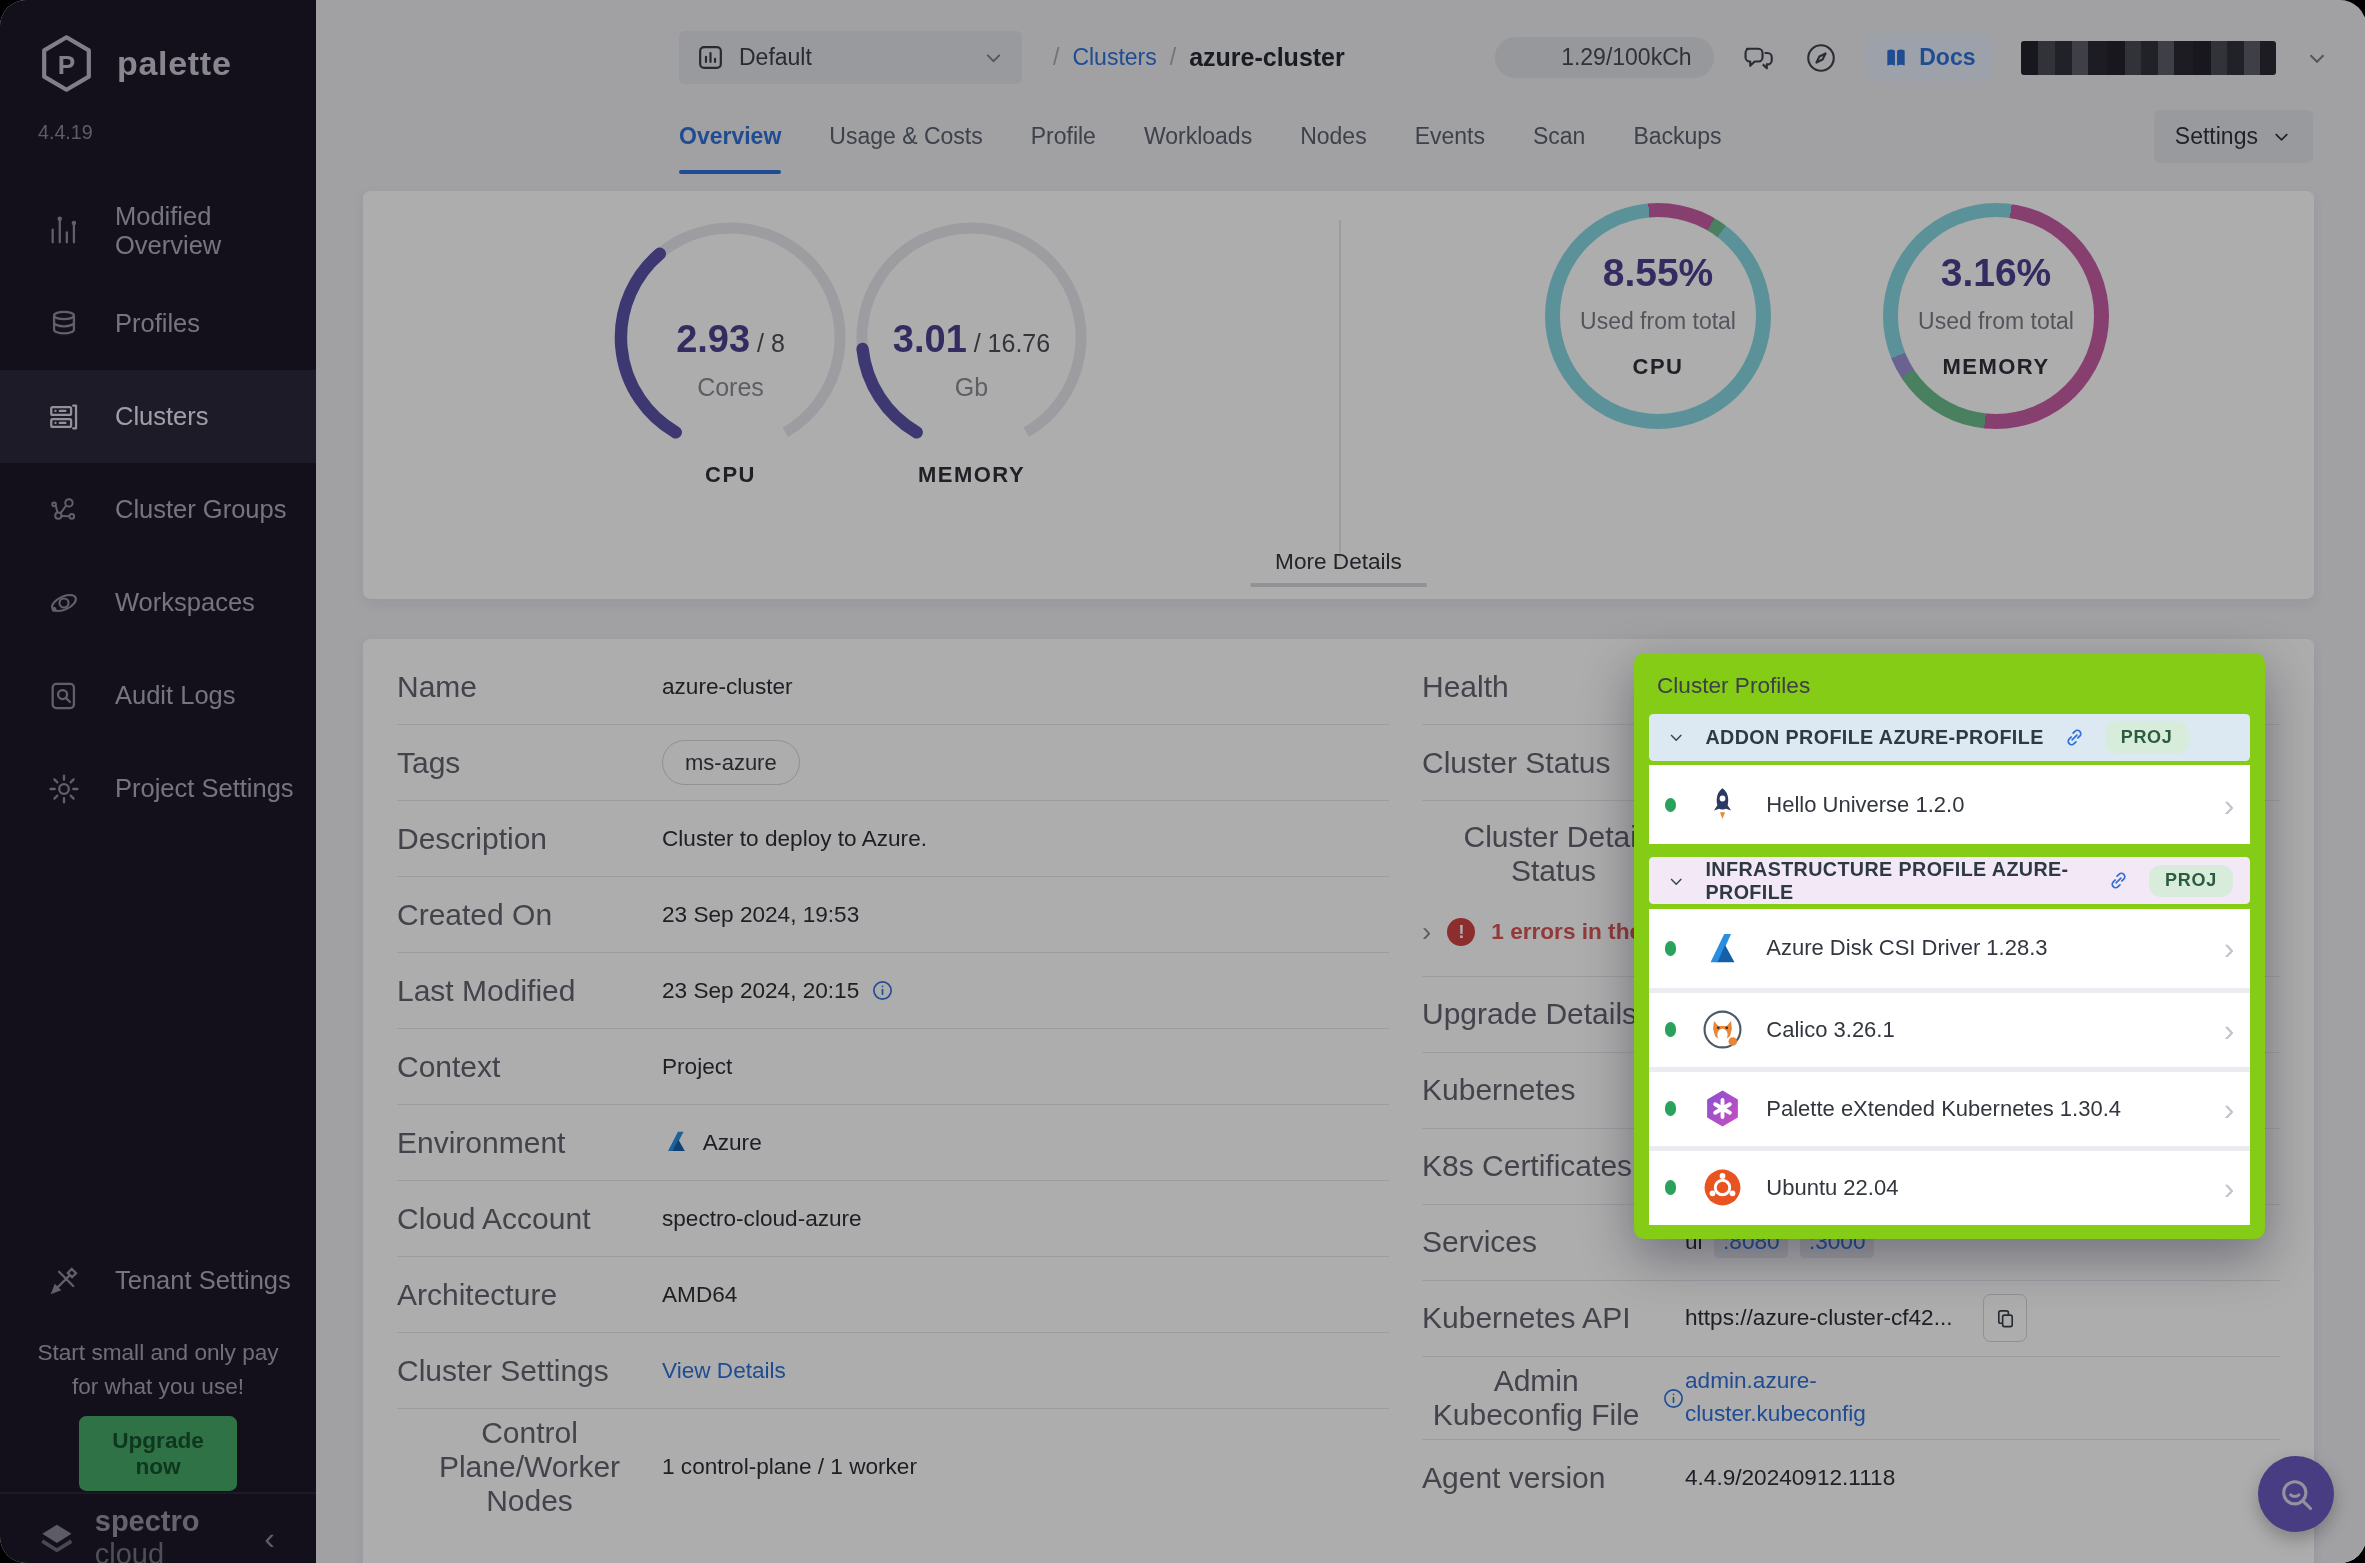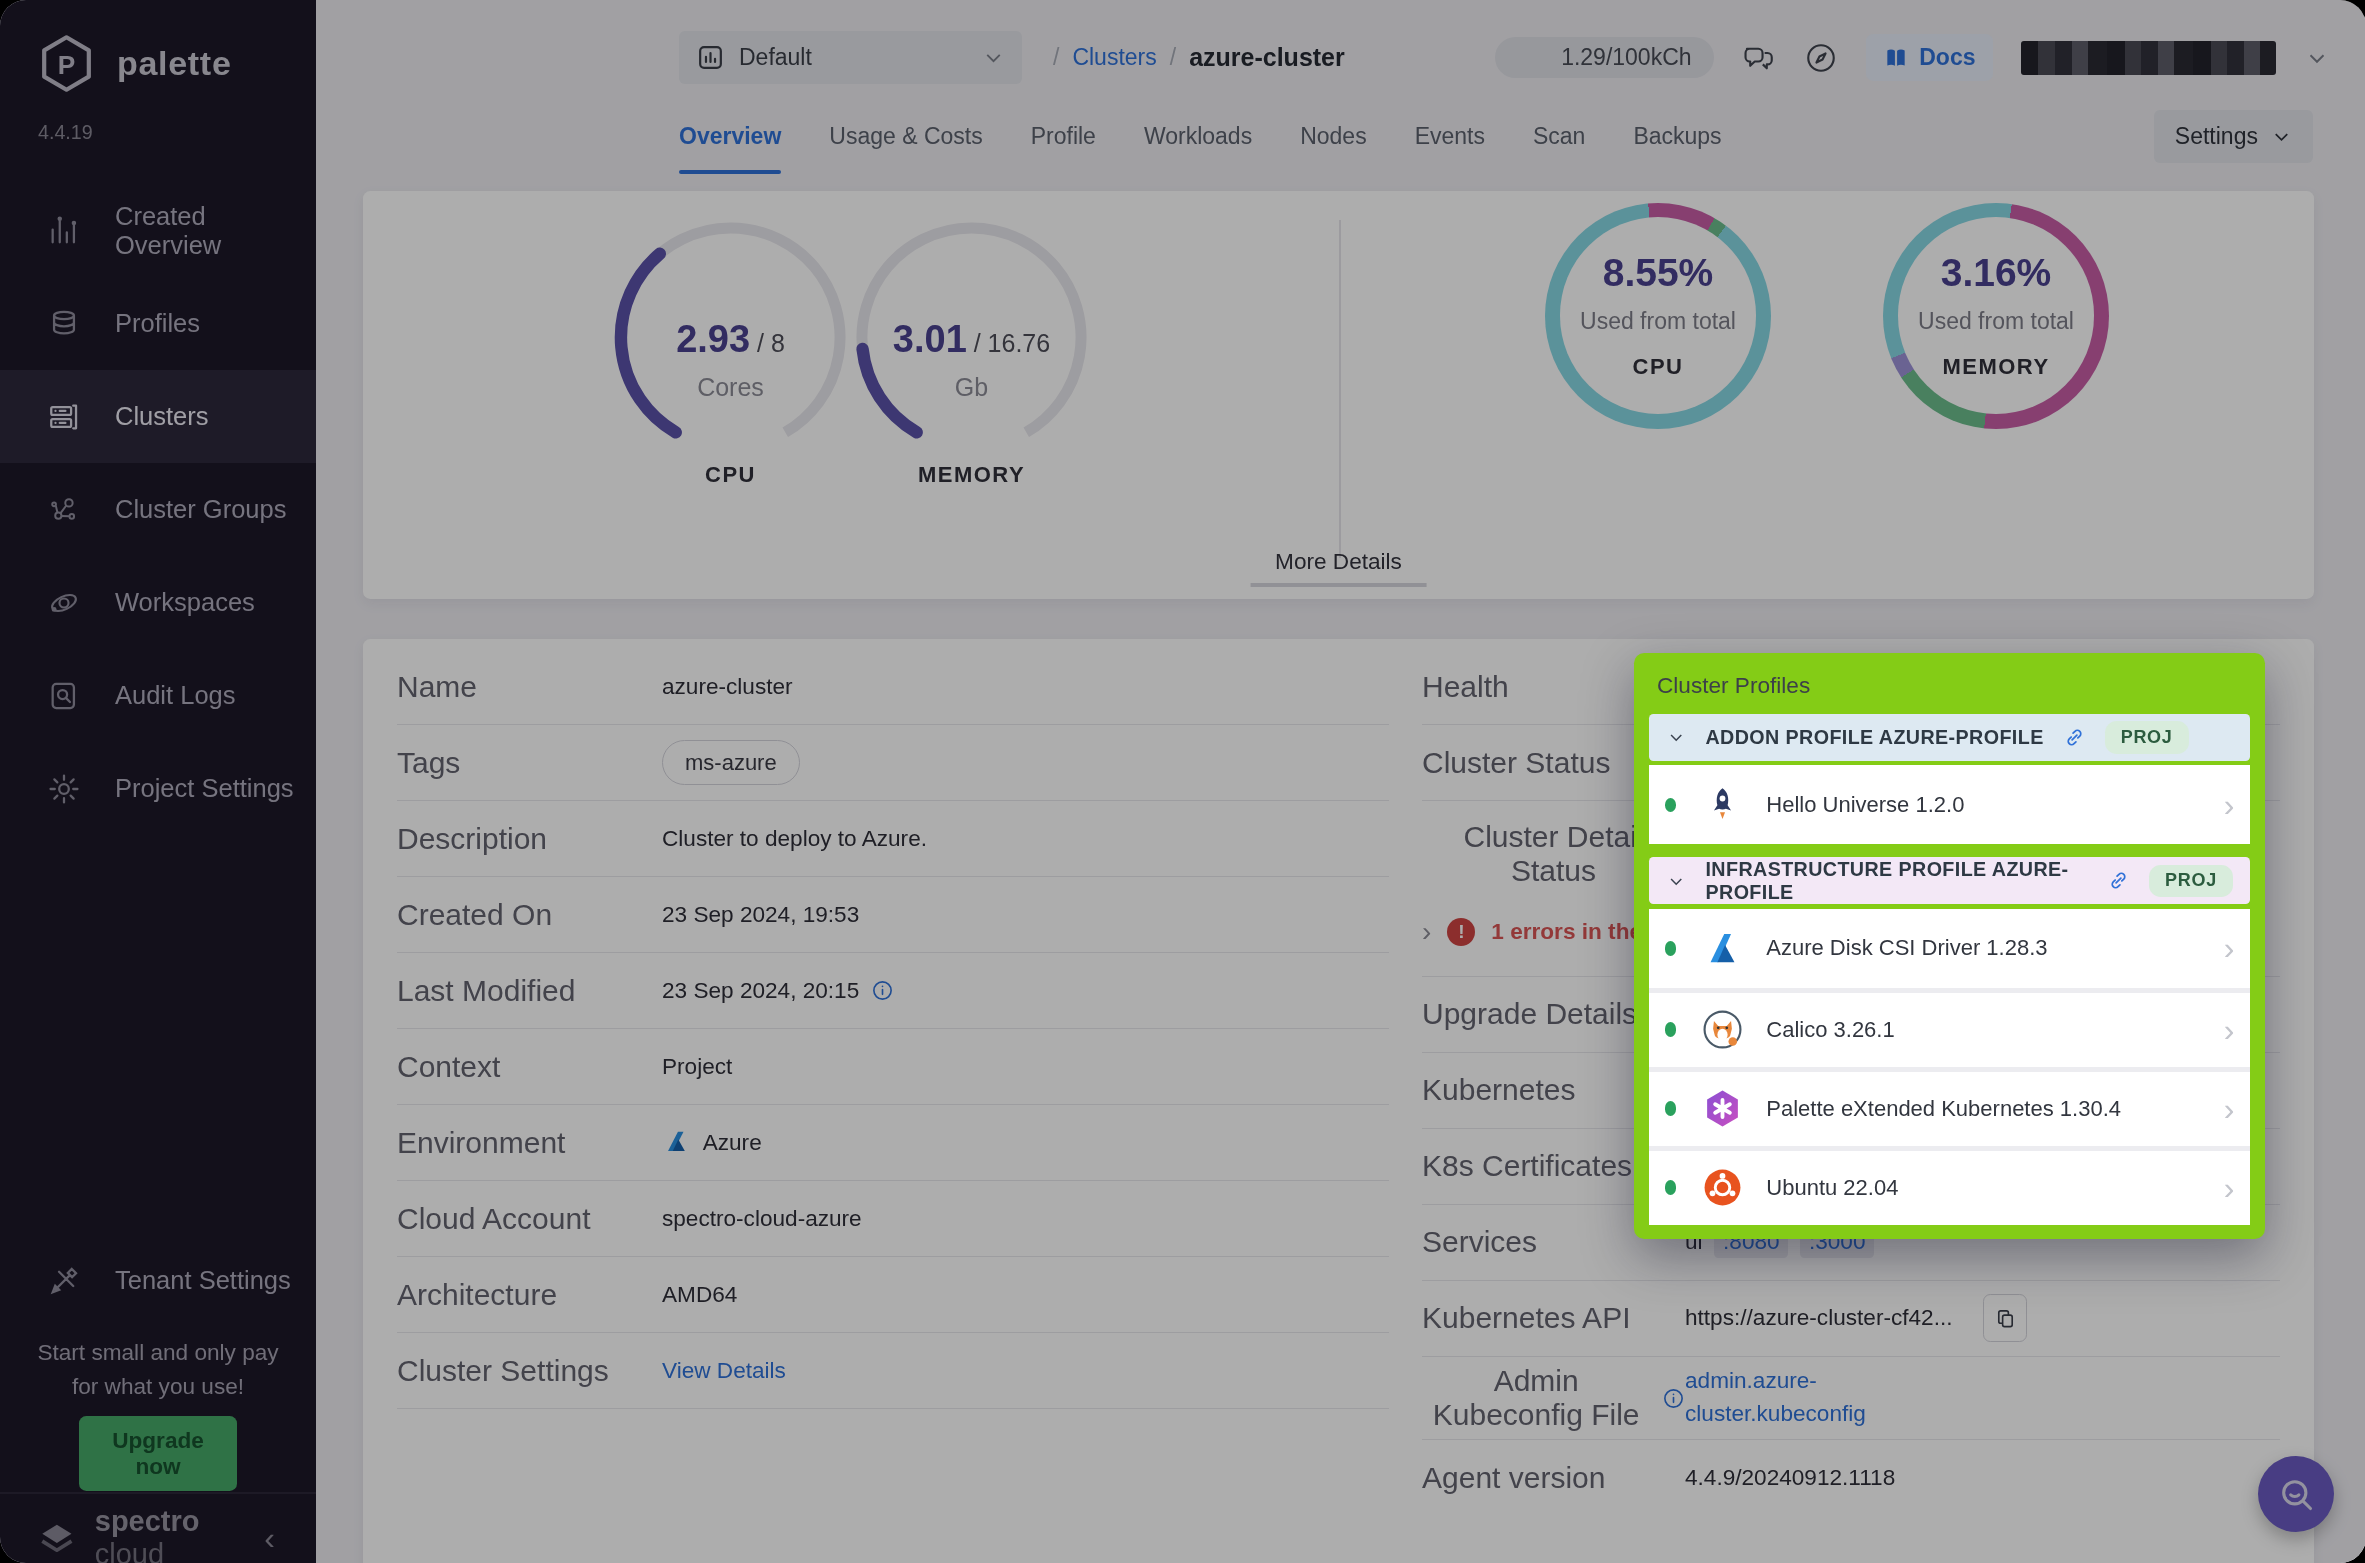--- a/index.html
+++ b/index.html
@@ -144,21 +144,21 @@
     </div>
     <div class="version">4.4.19</div>
 
     <div class="menu">
       <div class="mitem">
         <svg class="micon" viewBox="0 0 24 24" fill="none" stroke="currentColor" stroke-width="1.6" stroke-linecap="round">
             <path d="M4 20V11M9 20V5M14 20v-7M19 20V8"></path>
             <circle cx="9" cy="3.4" r="0.8"></circle>
             <circle cx="19" cy="6.4" r="0.8"></circle>
           </svg>
-        <span class="mlabel">Created Overview</span>
+        <span class="mlabel">Modified Overview</span>
       </div>
       <div class="mitem">
         <svg class="micon" viewBox="0 0 24 24" fill="none" stroke="currentColor" stroke-width="1.6">
             <ellipse cx="12" cy="6" rx="7" ry="2.6"></ellipse>
             <path d="M5 6v5c0 1.4 3.1 2.6 7 2.6s7-1.2 7-2.6V6M5 11v5c0 1.4 3.1 2.6 7 2.6s7-1.2 7-2.6v-5"></path>
           </svg>
         <span class="mlabel">Profiles</span>
       </div>
       <div class="mitem active">
         <svg class="micon" viewBox="0 0 24 24" fill="none" stroke="currentColor" stroke-width="1.6" stroke-linecap="round">
@@ -388,20 +388,24 @@
           <div class="drow">
             <div class="dlabel">Architecture</div>
             <div class="dval">AMD64</div>
           </div>
           <div class="drow">
             <div class="dlabel">Cluster Settings</div>
             <div class="dval">
                 <span class="link">View Details</span>
               </div>
           </div>
+          <div class="drow last">
+            <div class="dlabel">Control Plane/Worker Nodes</div>
+            <div class="dval">1 control-plane / 1 worker</div>
+          </div>
         </div>
 
         <div class="colR">
           <div class="drow">
             <div class="dlabel">Health</div>
             <div class="dval healthy">
               <span>HEALTHY</span>
               <svg width="28" height="28" viewBox="0 0 24 24">
                   <circle cx="12" cy="12" r="10" fill="#3fa36a"></circle>
                   <path d="M7.8 12.4l2.7 2.8 5.4-6" fill="none" stroke="#fff" stroke-width="2" stroke-linecap="round" stroke-linejoin="round"></path>

